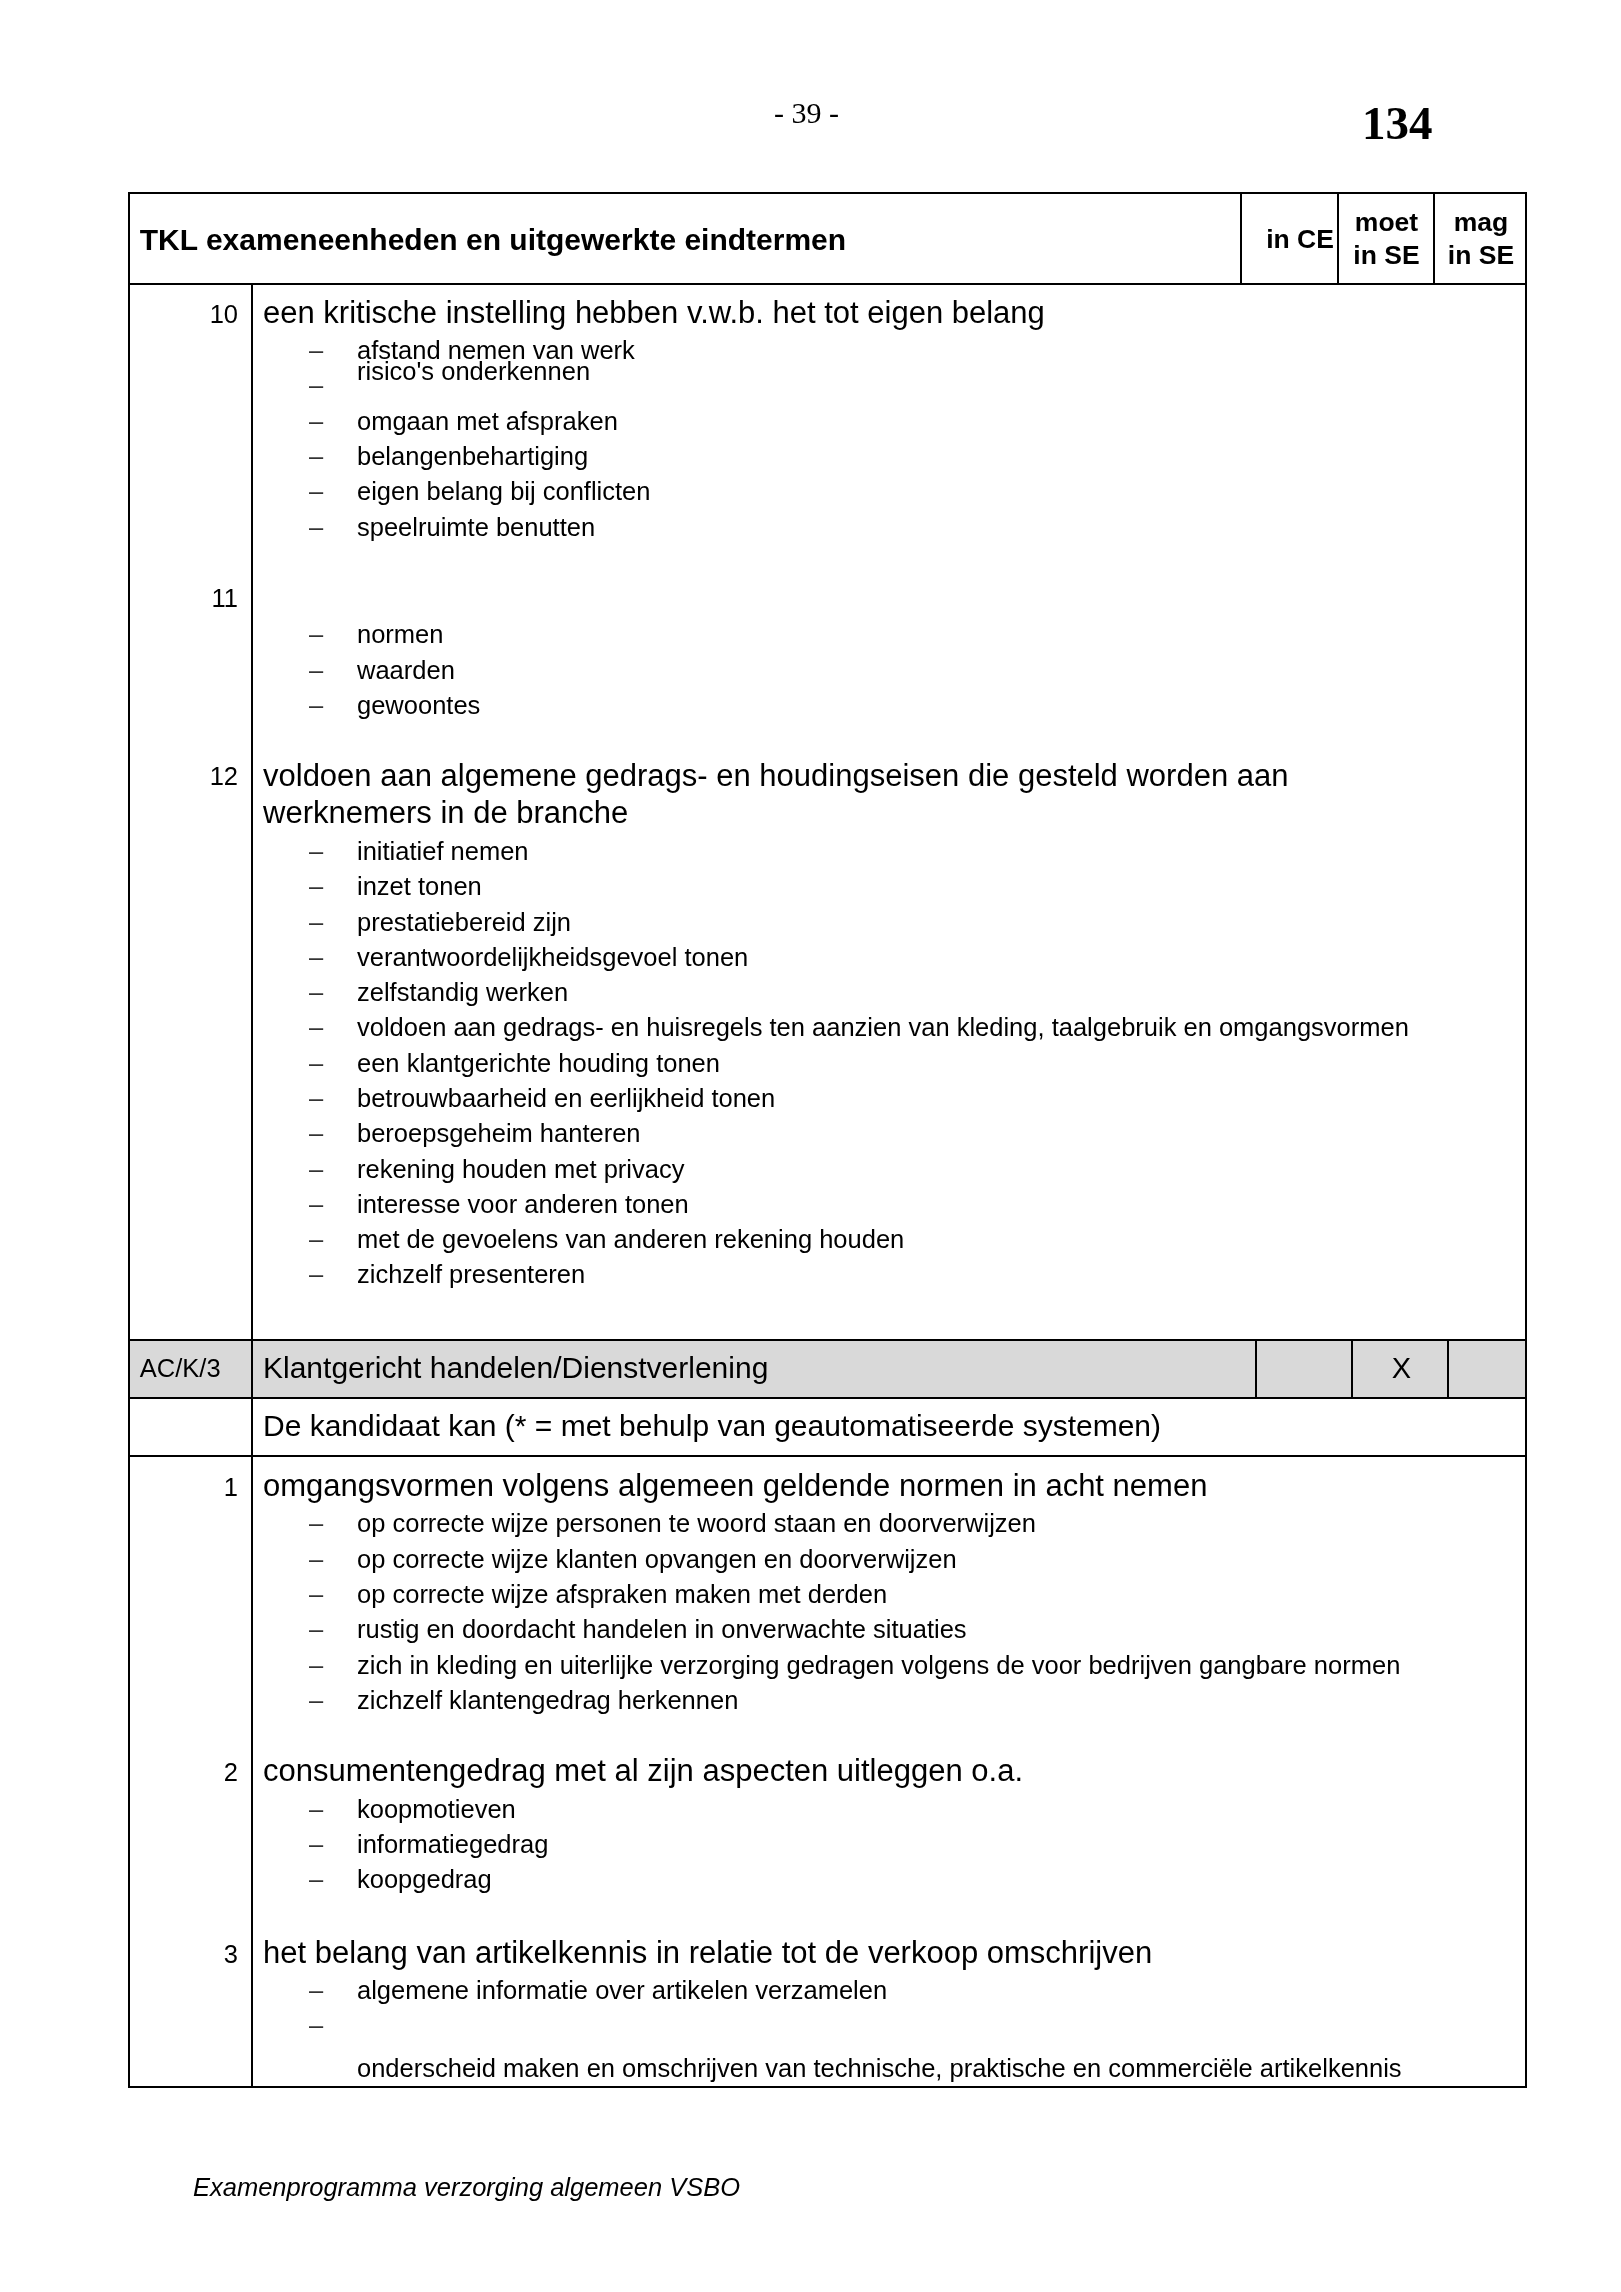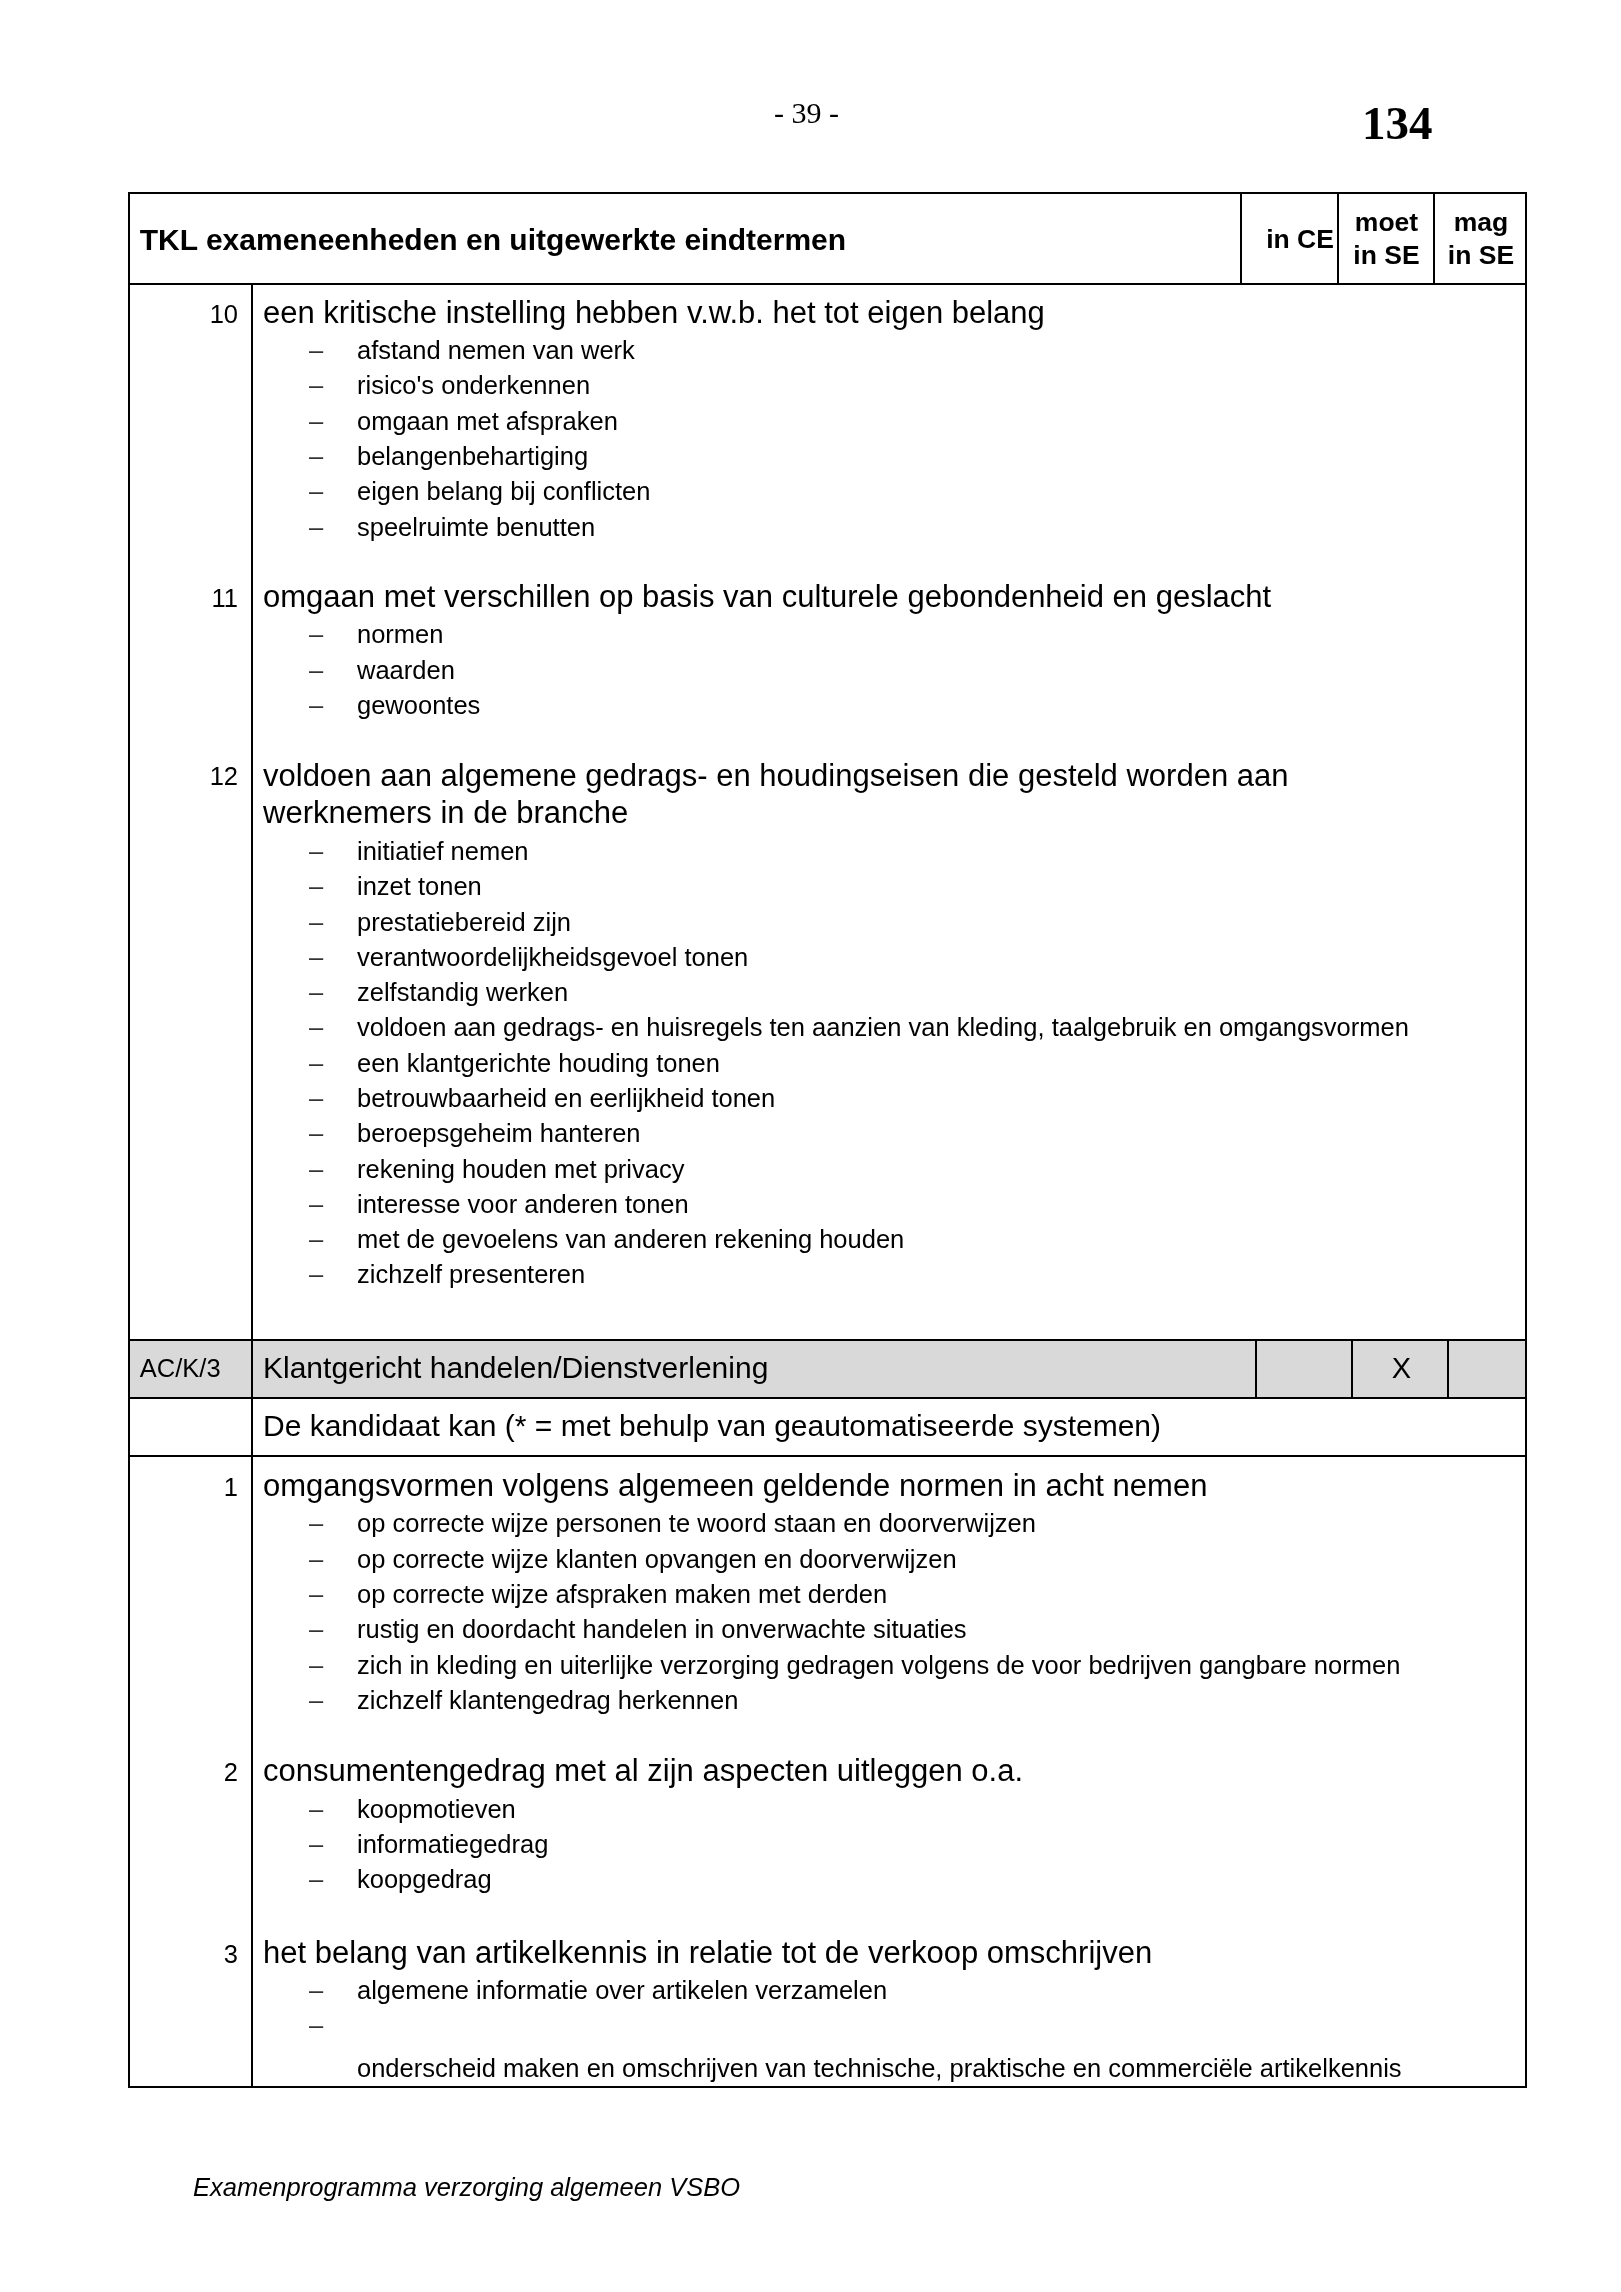--- a/index.html
+++ b/index.html
@@ -52,33 +52,32 @@
   <div class="hline" style="top:89px;"></div>
 
   <div class="vline" style="left:121px; top:89px; height:1058px;"></div>
 
   <div class="num" style="top:106px;">10</div>
   <div class="term" style="top:100px;">een kritische instelling hebben v.w.b. het tot eigen belang</div>
   <div>
     <span class="dash" style="top:142px;">–</span>
       <span class="subtext" style="top:142px;">afstand nemen van werk</span>
     <span class="dash" style="top:177px;">–</span>
-      <span class="subtext" style="top:177px;">risico's onderkennen</span>
+      <span class="subtext" style="top:163px;">risico's onderkennen</span>
     <span class="dash" style="top:213px;">–</span>
       <span class="subtext" style="top:213px;">omgaan met afspraken</span>
     <span class="dash" style="top:248px;">–</span>
       <span class="subtext" style="top:248px;text-align:right;">belangenbehartiging</span>
     <span class="dash" style="top:283px;">–</span>
       <span class="subtext" style="top:283px;">eigen belang bij conflicten</span>
     <span class="dash" style="top:319px;">–</span>
       <span class="subtext" style="top:319px;">speelruimte benutten</span>
   </div>
 
   <div class="num" style="top:390px;">11</div>
-  <div class="term" style="top:384px;">omgaan met verschillen op basis van culturele gebondenheid en geslacht</div>
   <div>
     <span class="dash" style="top:426px;">–</span>
       <span class="subtext" style="top:426px;">normen</span>
     <span class="dash" style="top:462px;">–</span>
       <span class="subtext" style="top:462px;">waarden</span>
     <span class="dash" style="top:497px;">–</span>
       <span class="subtext" style="top:497px;">gewoontes</span>
   </div>
 
   <div class="num" style="top:568px;">12</div>

